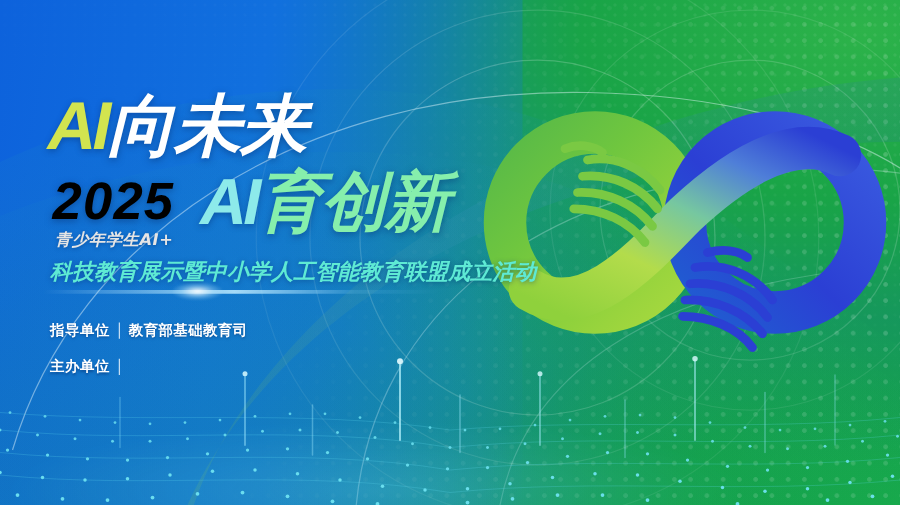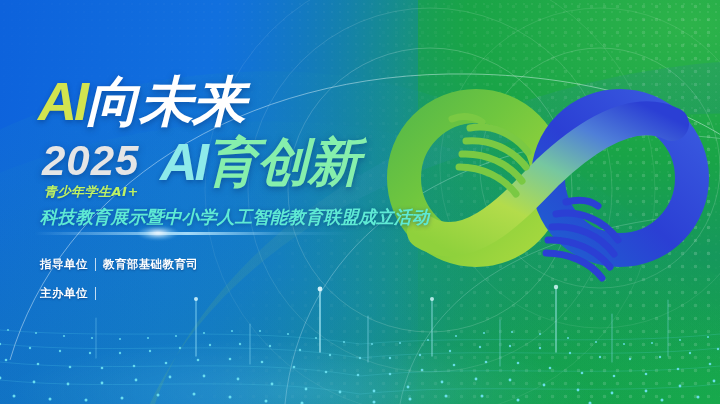--- a/index.html
+++ b/index.html
@@ -56,21 +56,21 @@
     font-family:"Liberation Sans","DejaVu Sans",sans-serif;
   }
   .line-one .zh{
     color:#ffffff;
     text-shadow:0 2px 6px rgba(5,45,110,0.5);
     font-family:"DejaVu Sans","Liberation Sans",sans-serif;
   }
 
   .year{
     position:absolute;left:42px;top:140px;
-    font-size:42px;font-weight:bold;font-style:italic;color:#e5e5e5;
+    font-size:42px;font-weight:bold;font-style:italic;color:#000000;
     letter-spacing:1px;line-height:1;
     text-shadow:0 2px 6px rgba(5,45,110,0.5);
   }
   .line-two{
     position:absolute;left:160px;top:136px;
     font-size:52px;font-weight:bold;font-style:italic;
     letter-spacing:-1px;line-height:1;white-space:nowrap;
   }
   .line-two .ai{
     color:#8deaea;
@@ -79,21 +79,21 @@
     font-family:"Liberation Sans","DejaVu Sans",sans-serif;
   }
   .line-two .zh{
     color:#86efac;
     text-shadow:0 2px 6px rgba(5,45,110,0.5);
     font-family:"DejaVu Sans","Liberation Sans",sans-serif;
   }
 
   .kicker{
     position:absolute;left:44px;top:183px;
-    font-size:13px;font-weight:bold;font-style:italic;color:#bef264;
+    font-size:13px;font-weight:bold;font-style:italic;color:#e5e5e5;
     letter-spacing:0.5px;
     font-family:"DejaVu Sans","Liberation Sans",sans-serif;
     text-shadow:0 1px 3px rgba(5,45,110,0.5);
     text-align:right;
   }
   .subtitle{
     position:absolute;left:40px;top:205px;
     font-size:17.5px;font-weight:bold;font-style:italic;color:#5eead4;
     letter-spacing:0.2px;white-space:nowrap;
     font-family:"DejaVu Sans","Liberation Sans",sans-serif;

